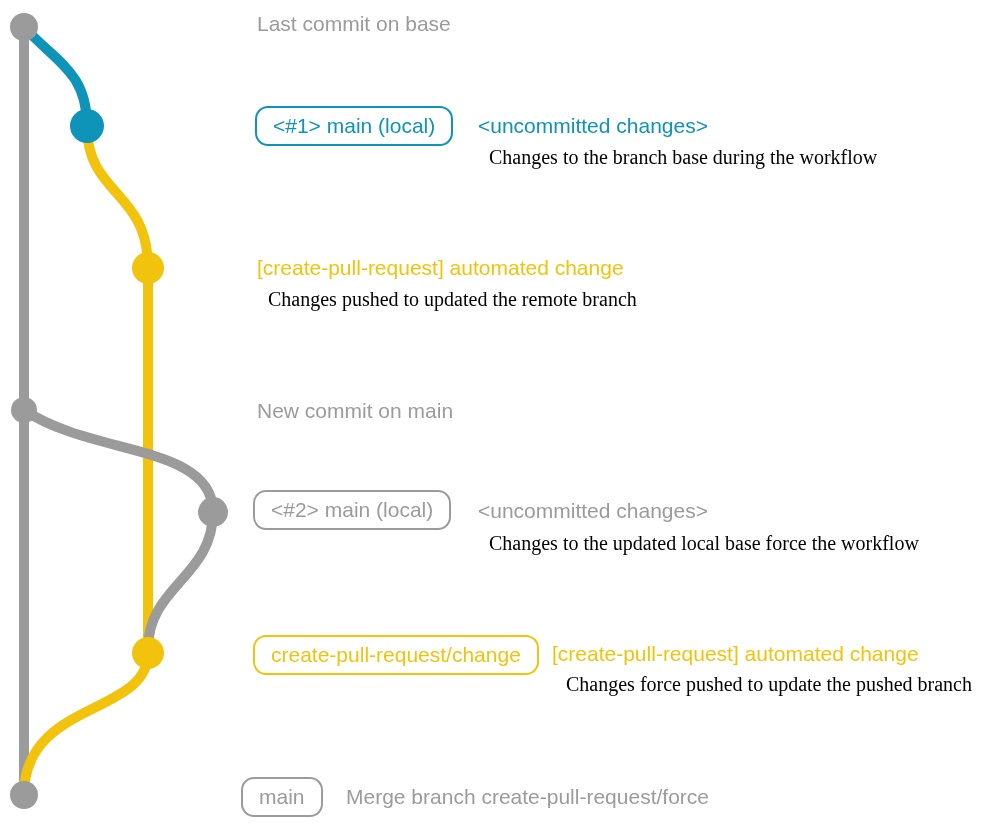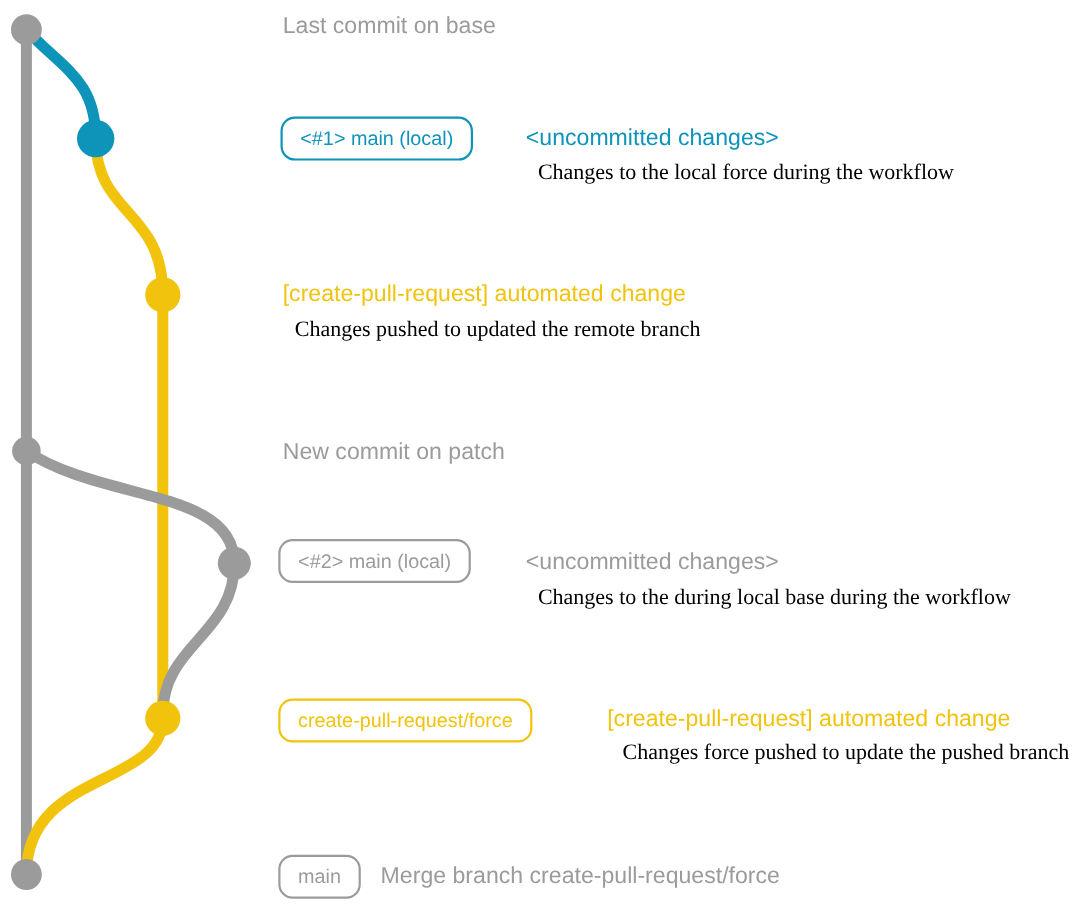--- a/index.html
+++ b/index.html
@@ -39,21 +39,21 @@
     line-height: 22px;
     white-space: nowrap;
   }
   .c-gray   { color: var(--gray); }
   .c-blue   { color: var(--blue); }
   .c-yellow { color: var(--yellow); }
 
   .branch-tag {
     position: absolute;
     display: inline-block;
-    font-size: 18px;
+    font-size: 21px;
     line-height: 36px;
     padding: 0 16px;
     border: 2px solid;
     border-radius: 13px;
     background: #ffffff;
     white-space: nowrap;
   }
   .b-blue   { color: var(--blue);   border-color: var(--blue); }
   .b-gray   { color: var(--gray);   border-color: var(--gray); }
   .b-yellow { color: var(--yellow); border-color: var(--yellow); }
@@ -74,21 +74,21 @@
   #a-1     { left: 489px; top: 146px; }
   #t-cpr1  { left: 257px; top: 257px; }
   #a-2     { left: 268px; top: 288px; }
   #t-new   { left: 257px; top: 400px; }
   #box-2   { left: 253px; top: 490px; }
   #t-unc2  { left: 478px; top: 500px; }
   #a-3     { left: 489px; top: 532px; }
   #box-3   { left: 253px; top: 635px; }
   #t-cpr2  { left: 552px; top: 643px; }
   #a-4     { left: 566px; top: 673px; }
-  #box-4   { left: 253px; top: 777px; }
+  #box-4   { left: 241px; top: 777px; }
   #t-merge { left: 346px; top: 786px; }
 </style>
 </head>
 <body>
 
 <div class="canvas">
 
   <svg class="graph" width="250" height="827" viewBox="0 0 250 827">
 
     <path class="line s-gray" d="M24 27 L24 795"></path>
@@ -105,31 +105,31 @@
     <circle class="f-gray" cx="24" cy="410" r="13"></circle>
     <circle class="f-gray" cx="213" cy="512" r="15"></circle>
     <circle class="f-yellow" cx="148" cy="653" r="16"></circle>
     <circle class="f-gray" cx="24" cy="795" r="14"></circle>
   </svg>
 
   <div id="t-last" class="msg c-gray">Last commit on base</div>
 
   <div id="box-1" class="branch-tag b-blue">&lt;#1&gt; main (local)</div>
   <div id="t-unc1" class="msg c-blue">&lt;uncommitted changes&gt;</div>
-  <div id="a-1" class="annotation">Changes to the local force during the workflow</div>
+  <div id="a-1" class="annotation">Changes to the branch base during the workflow</div>
 
   <div id="t-cpr1" class="msg c-yellow">[create-pull-request] automated change</div>
   <div id="a-2" class="annotation">Changes pushed to updated the remote branch</div>
 
-  <div id="t-new" class="msg c-gray">New commit on patch</div>
+  <div id="t-new" class="msg c-gray">New commit on main</div>
 
   <div id="box-2" class="branch-tag b-gray">&lt;#2&gt; main (local)</div>
   <div id="t-unc2" class="msg c-gray">&lt;uncommitted changes&gt;</div>
-  <div id="a-3" class="annotation">Changes to the during local base during the workflow</div>
+  <div id="a-3" class="annotation">Changes to the updated local base force the workflow</div>
 
-  <div id="box-3" class="branch-tag b-yellow">create-pull-request/force</div>
+  <div id="box-3" class="branch-tag b-yellow">create-pull-request/change</div>
   <div id="t-cpr2" class="msg c-yellow">[create-pull-request] automated change</div>
   <div id="a-4" class="annotation">Changes force pushed to update the pushed branch</div>
 
   <div id="box-4" class="branch-tag b-gray">main</div>
   <div id="t-merge" class="msg c-gray">Merge branch create-pull-request/force</div>
 
 </div>
 
 </body></html>

